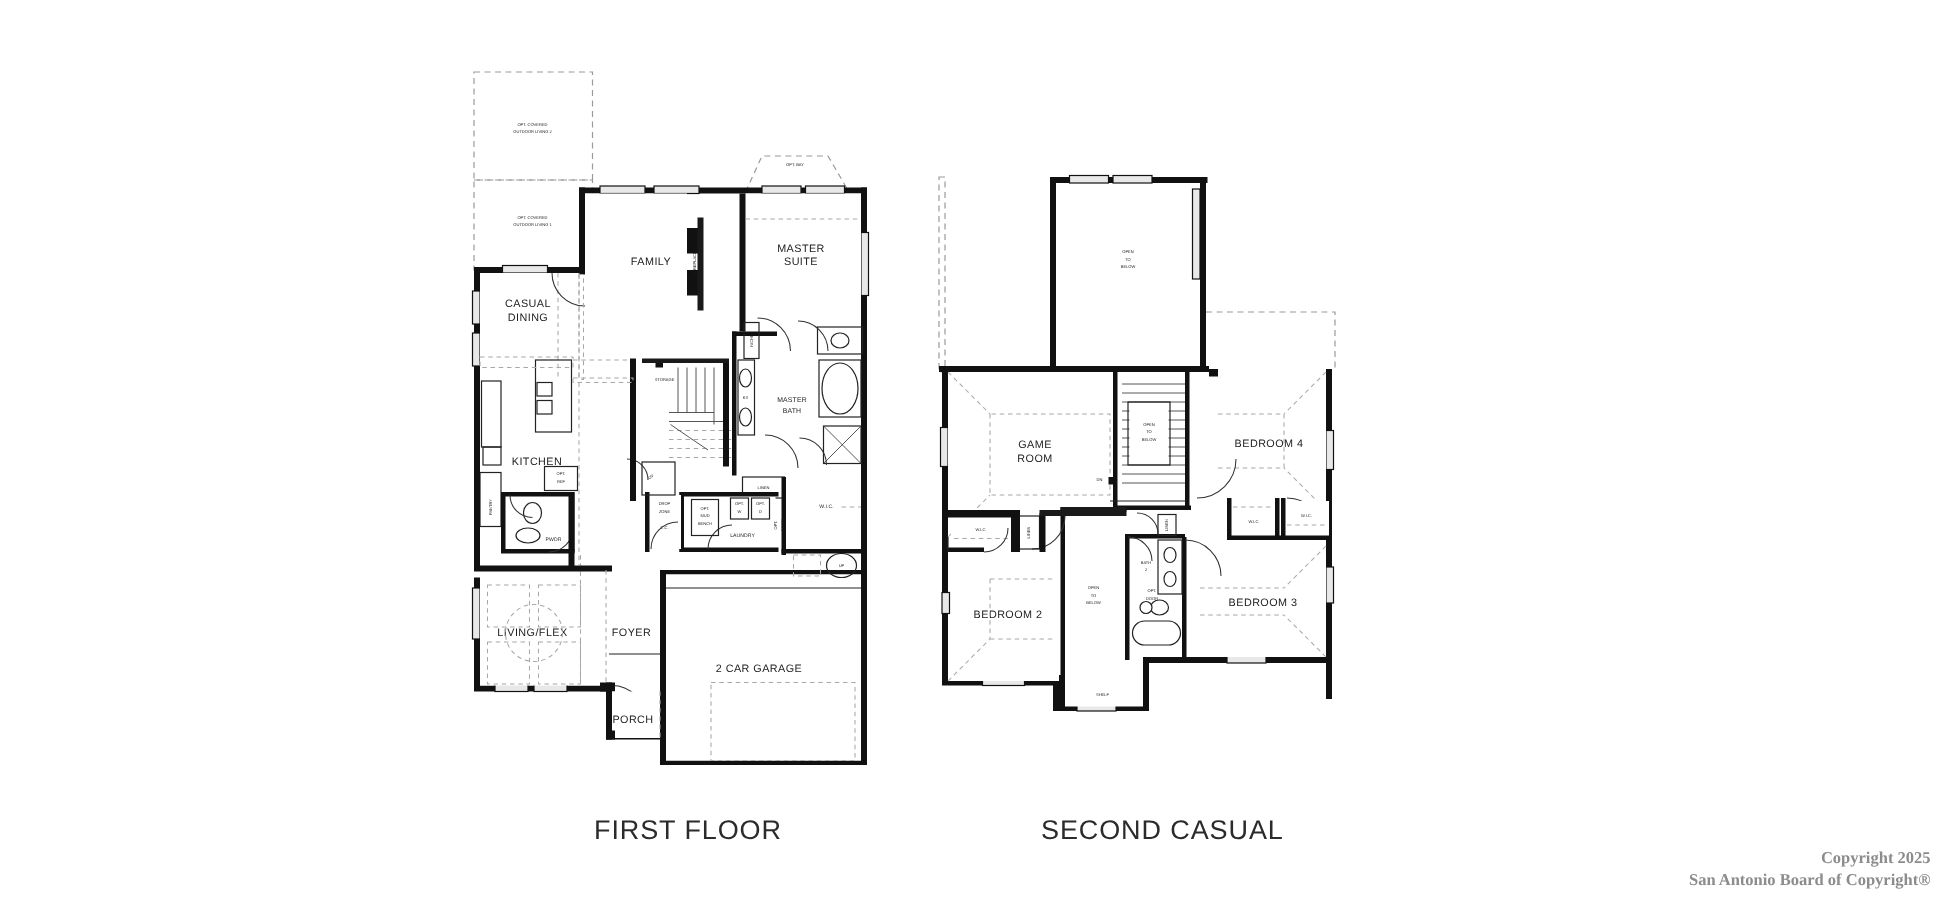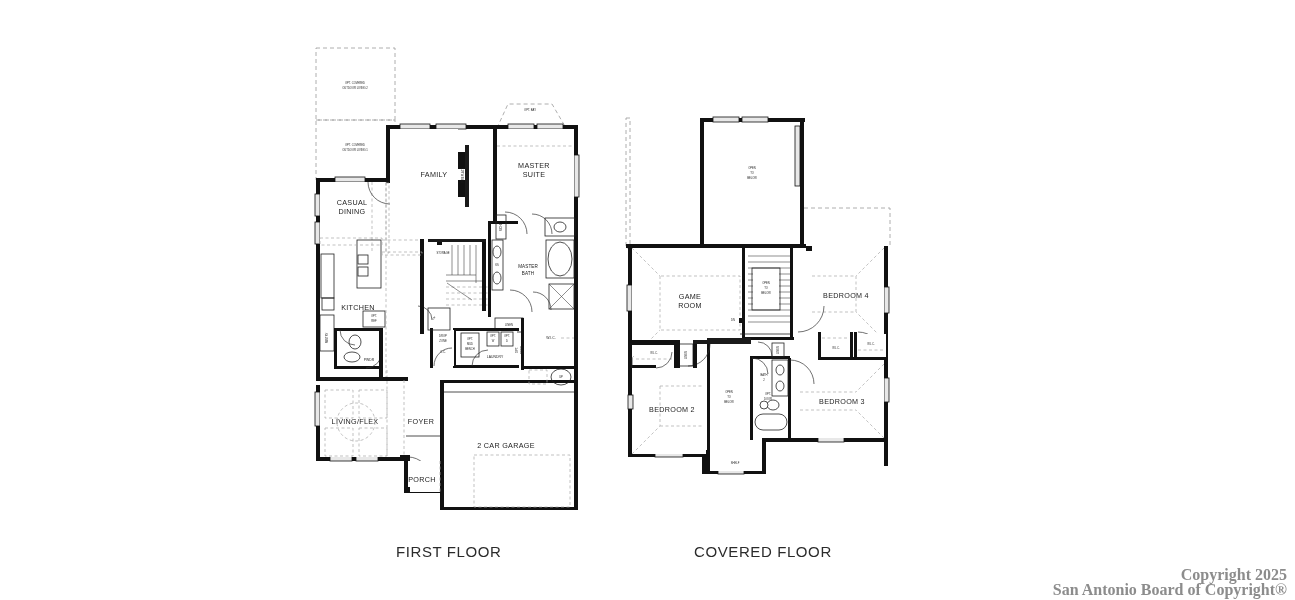--- a/index.html
+++ b/index.html
@@ -19,36 +19,36 @@
   }
   .plan-svg {
     position: absolute;
     top: 0;
     left: 0;
     width: 1295px;
     height: 600px;
   }
   .floor-caption {
     position: absolute;
-    font-size: 15px;
+    font-size: 18px;
     letter-spacing: 0.6px;
     color: #2b2b2b;
     font-family: "Liberation Sans", sans-serif;
     white-space: nowrap;
   }
   #first-floor-caption { left: 396px; top: 543px; }
   #second-floor-caption { left: 694px; top: 543px; }
 
   .copyright {
     position: absolute;
     right: 8px;
     text-align: right;
     font-family: "Liberation Serif", serif;
     font-weight: bold;
-    font-size: 16px;
+    font-size: 11px;
     color: #8c8c8c;
     text-shadow: 0px 1px 0px #ffffff;
     white-space: nowrap;
   }
   #copyright-line1 { top: 566px; }
   #copyright-line2 { top: 581px; }
 
   
   .wall       { fill: #111111; }
   .wall-thin  { fill: #1a1a1a; }
@@ -439,18 +439,18 @@
 
       <rect x="628" y="340" width="52" height="4" class="wall"></rect>
       <rect x="693" y="340" width="58" height="4" class="wall-thin"></rect>
       <path d="M 740 334 L 790 334" class="thin"></path>
       <path d="M 632 358 L 632 368" class="thin"></path>
 
     </g>
   </svg>
 
   <div class="floor-caption" id="first-floor-caption">FIRST FLOOR</div>
-  <div class="floor-caption" id="second-floor-caption">COVERED FLOOR</div>
+  <div class="floor-caption" id="second-floor-caption">SECOND CASUAL</div>
 
   <div class="copyright" id="copyright-line1">Copyright 2025</div>
   <div class="copyright" id="copyright-line2">San Antonio Board of Copyright®</div>
 
 </div>
 
 </body></html>

